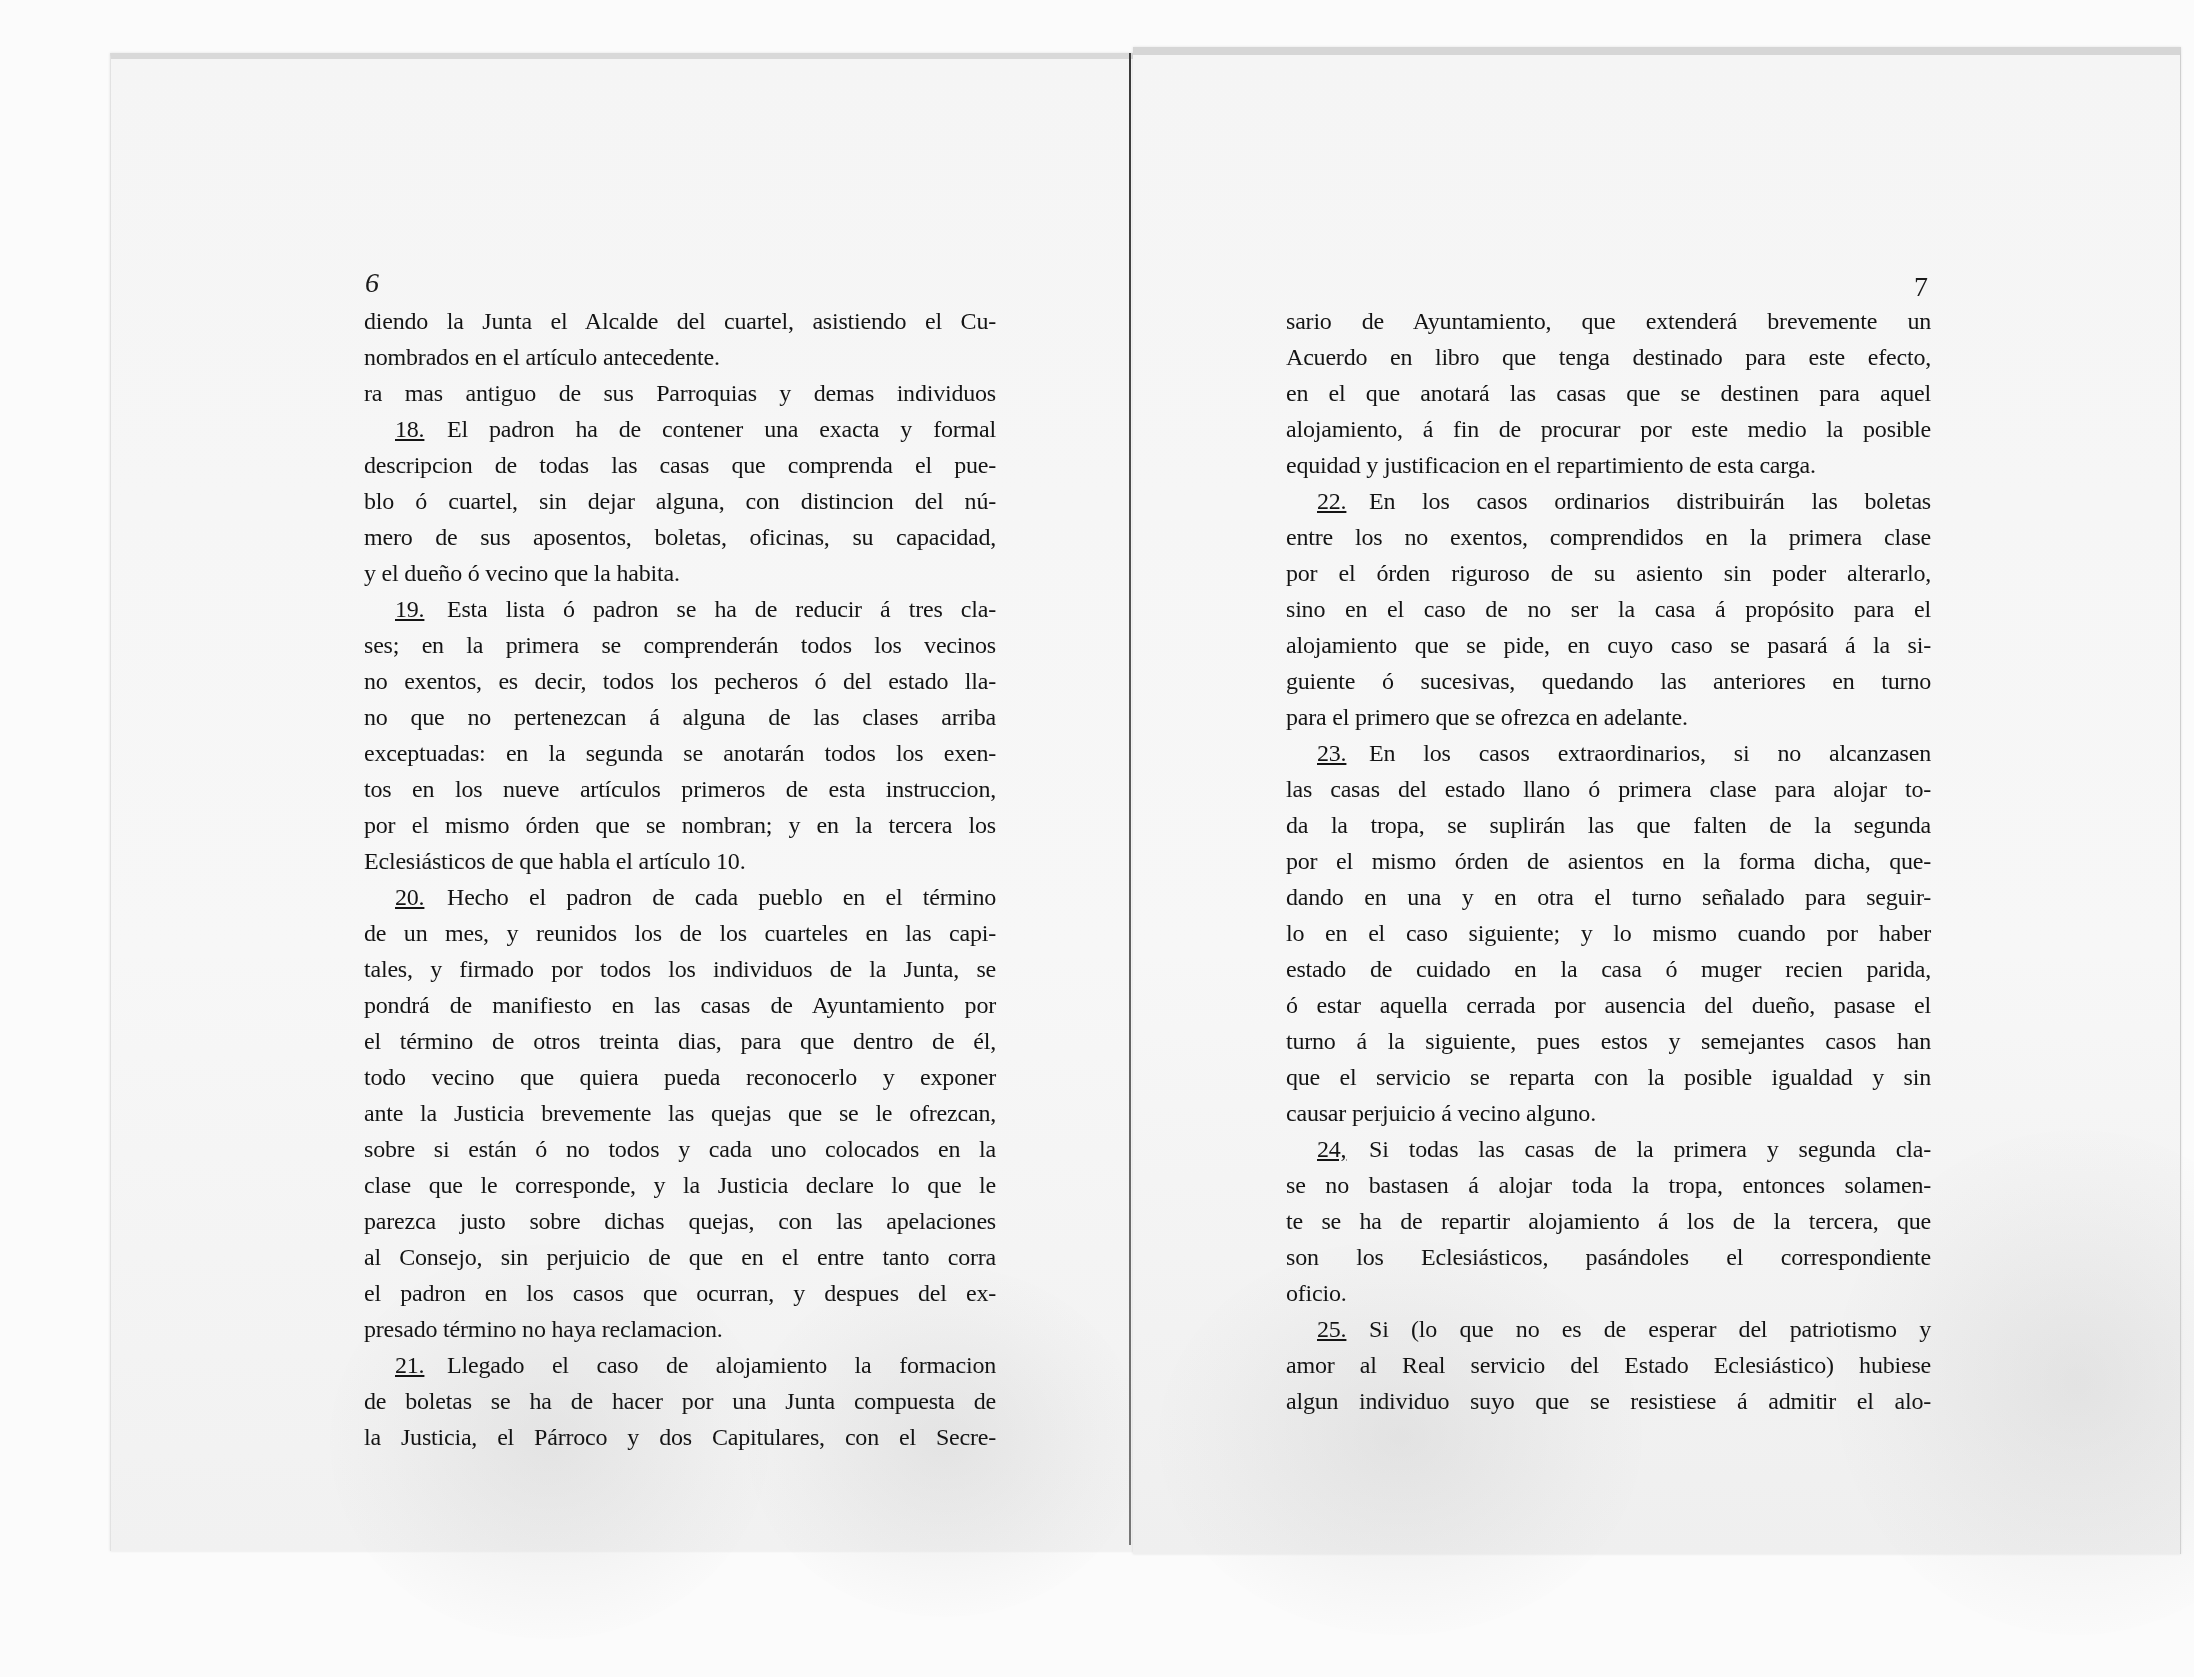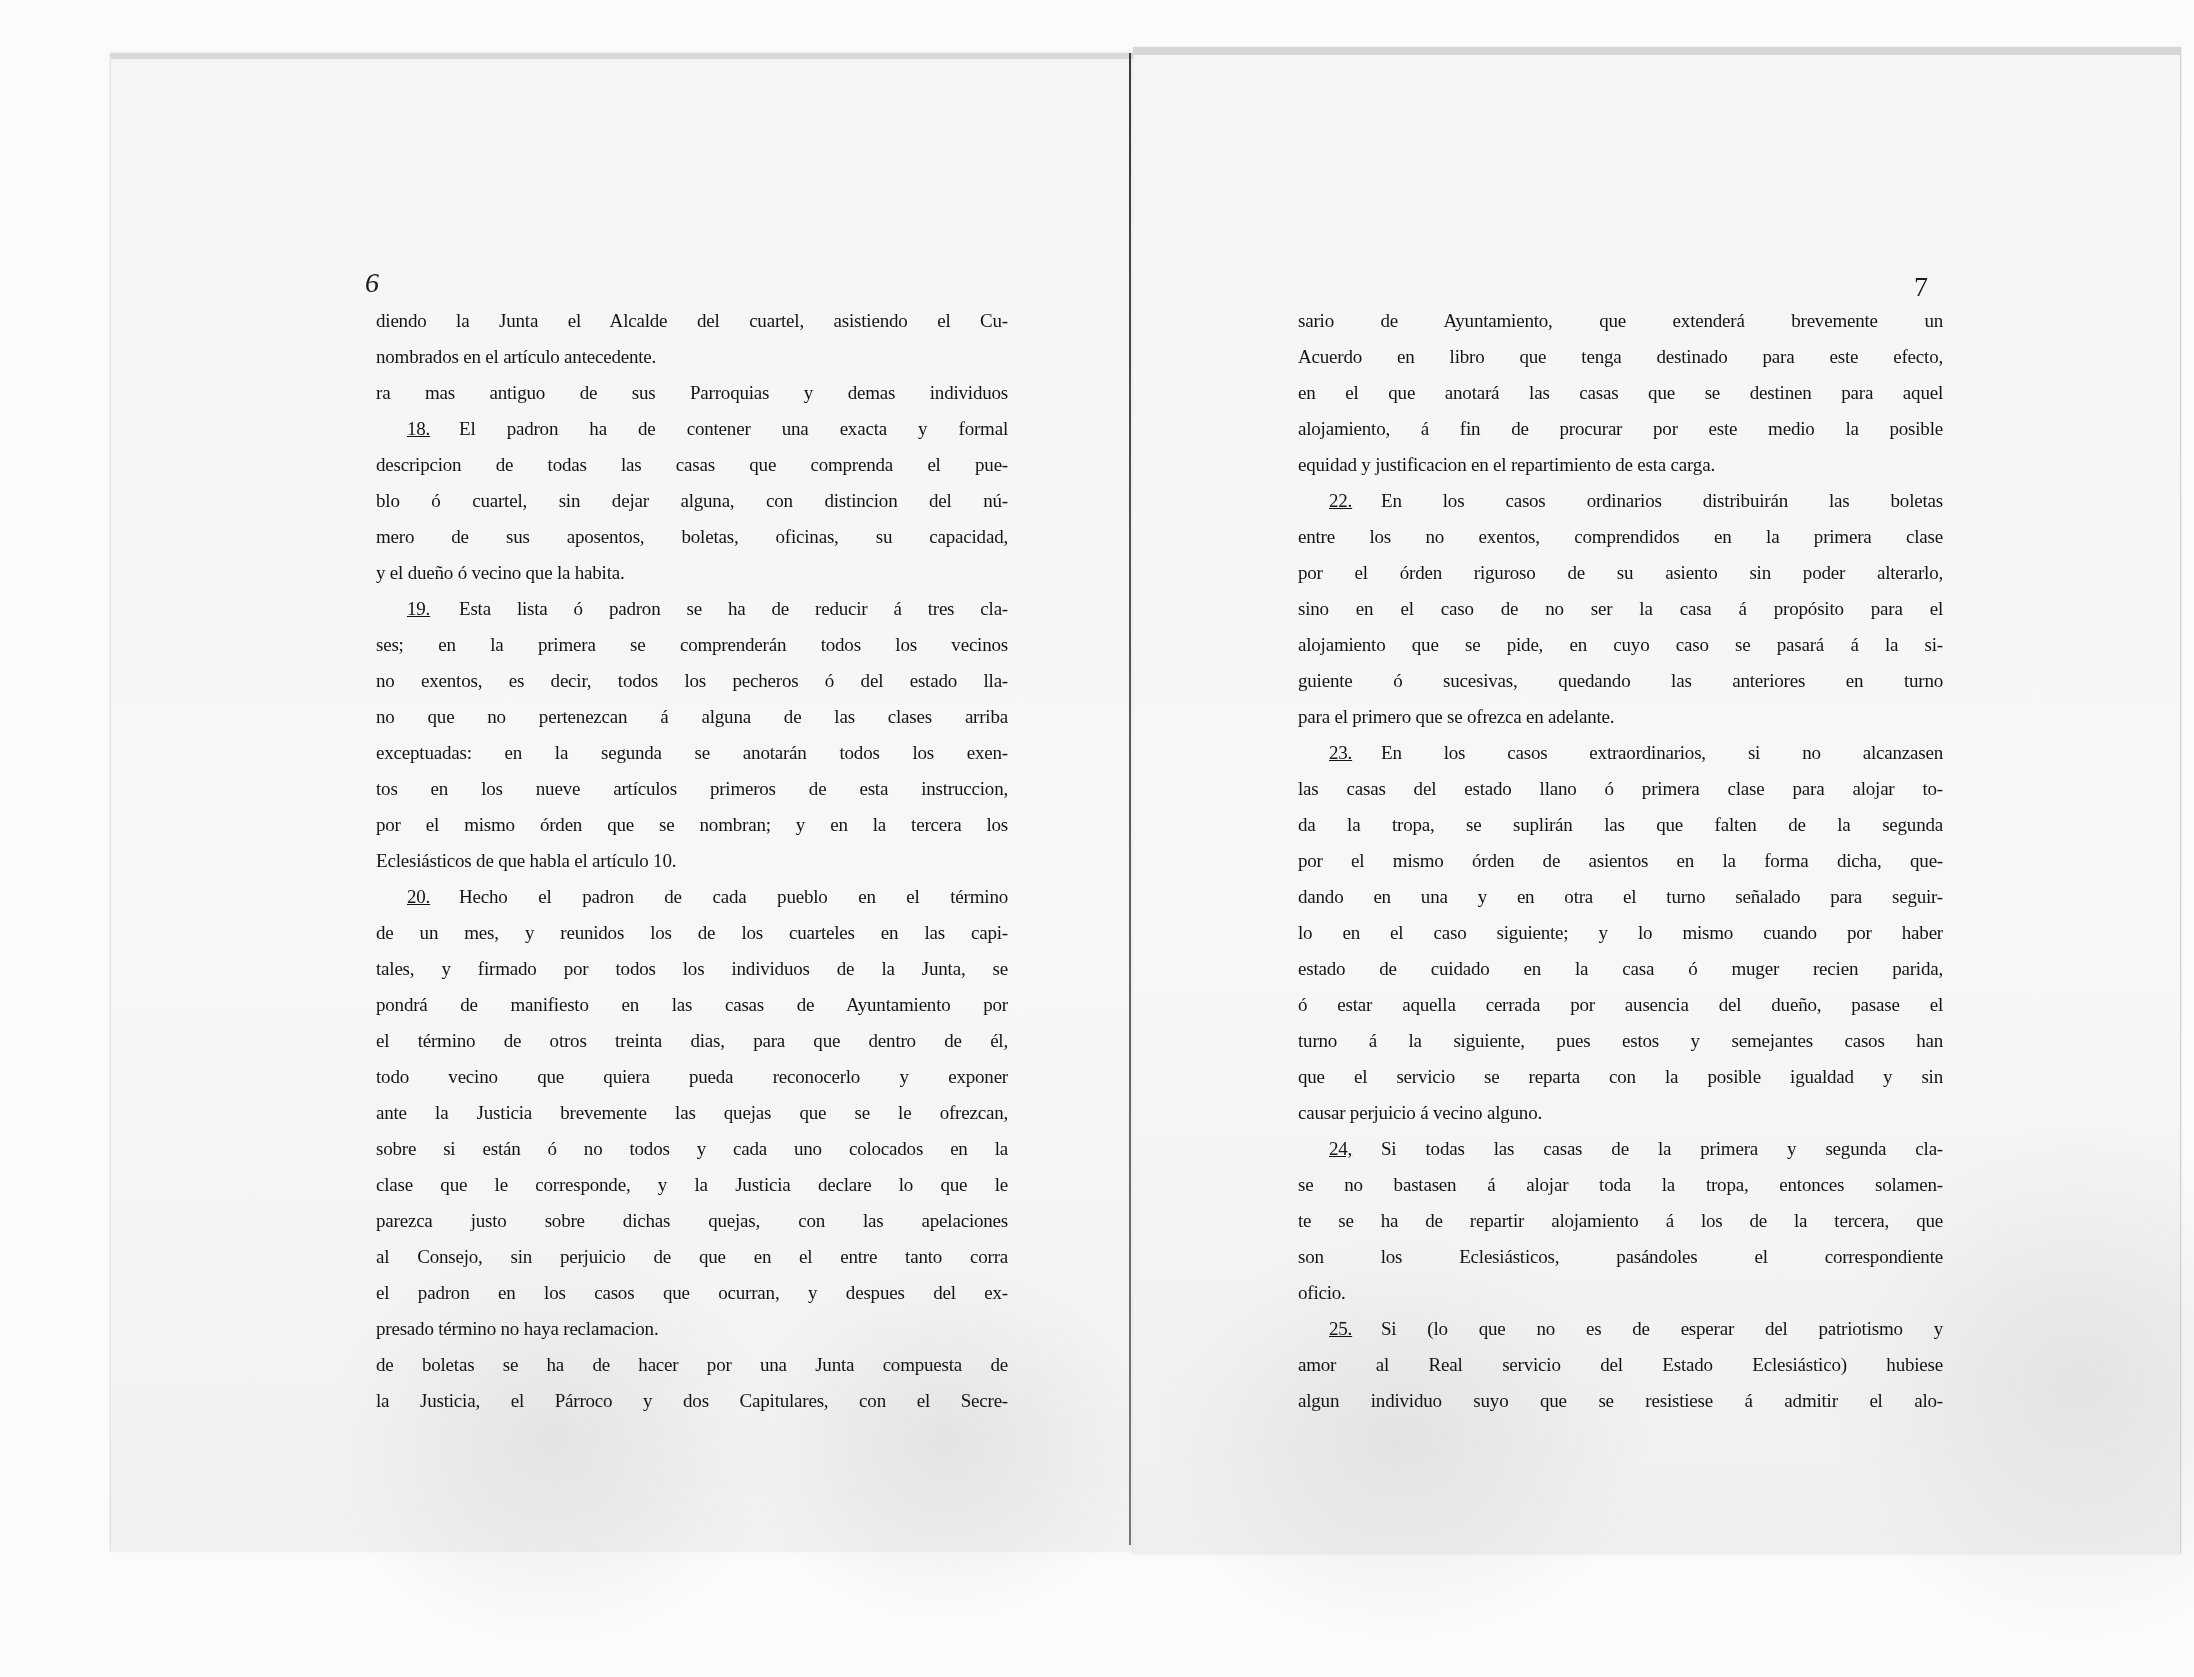--- a/index.html
+++ b/index.html
@@ -55,26 +55,25 @@
     .page-num {
       position: absolute;
       font-family: "Liberation Serif", serif;
       font-style: italic;
       font-size: 28px;
       color: #1a1a1a;
     }
     .text-block {
       position: absolute;
       font-family: "Liberation Serif", serif;
-      font-size: 19px;
+      font-size: 24px;
       line-height: 36px;
       color: #141414;
       text-align: justify;
       text-align-last: left;
-      margin-left: 12px;
     }
     .text-block .line {
       display: block;
       white-space: nowrap;
       text-align: justify;
       text-align-last: justify;
       letter-spacing: -0.2px;
     }
     .text-block .line.last {
       text-align-last: left;
@@ -133,20 +132,21 @@
       <span class="line"><span>pondrá de manifiesto en las casas de Ayuntamiento por</span></span>
       <span class="line"><span>el término de otros treinta dias, para que dentro de él,</span></span>
       <span class="line"><span>todo vecino que quiera pueda reconocerlo y exponer</span></span>
       <span class="line"><span>ante la Justicia brevemente las quejas que se le ofrezcan,</span></span>
       <span class="line"><span>sobre si están ó no todos y cada uno colocados en la</span></span>
       <span class="line"><span>clase que le corresponde, y la Justicia declare lo que le</span></span>
       <span class="line"><span>parezca justo sobre dichas quejas, con las apelaciones</span></span>
       <span class="line"><span>al Consejo, sin perjuicio de que en el entre tanto corra</span></span>
       <span class="line"><span>el padron en los casos que ocurran, y despues del ex-</span></span>
       <span class="line last"><span>presado término no haya reclamacion.</span></span>
+      <span class="line"><span class="art-num">21.</span><span>Llegado el caso de alojamiento la formacion</span></span>
       <span class="line"><span>de boletas se ha de hacer por una Junta compuesta de</span></span>
       <span class="line"><span>la Justicia, el Párroco y dos Capitulares, con el Secre-</span></span>
     </div>
   <div class="text-block right-text" id="right-text">
       <span class="line"><span>sario de Ayuntamiento, que extenderá brevemente un</span></span>
       <span class="line"><span>Acuerdo en libro que tenga destinado para este efecto,</span></span>
       <span class="line"><span>en el que anotará las casas que se destinen para aquel</span></span>
       <span class="line"><span>alojamiento, á fin de procurar por este medio la posible</span></span>
       <span class="line last"><span>equidad y justificacion en el repartimiento de esta carga.</span></span>
       <span class="line"><span class="art-num">22.</span><span>En los casos ordinarios distribuirán las boletas</span></span>

